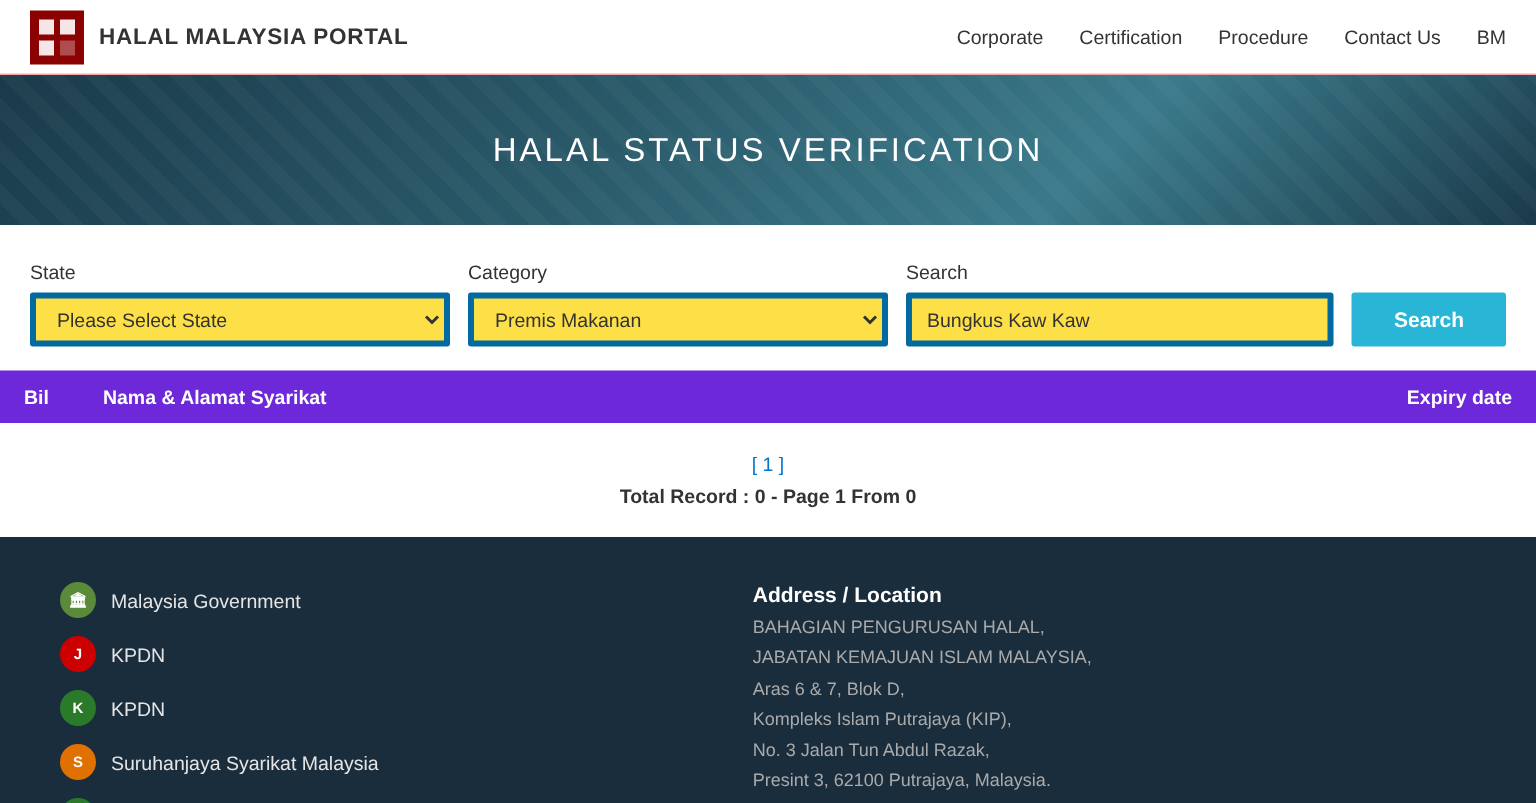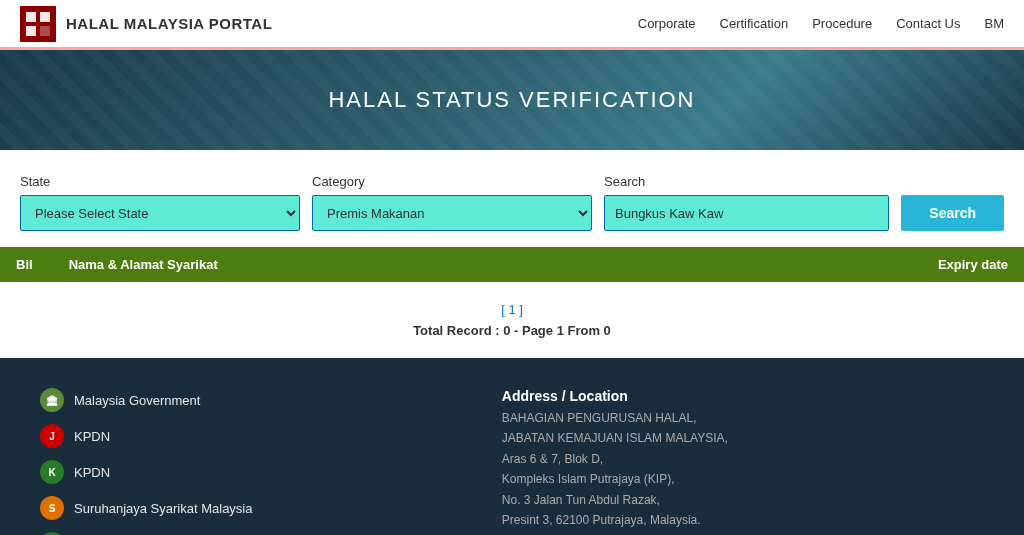--- a/index.html
+++ b/index.html
@@ -6,21 +6,21 @@
     body { font-family: Arial, sans-serif; font-size: 14px; color: #333; background: #fff; }
 
     
     .header {
       display: flex;
       align-items: center;
       justify-content: space-between;
       padding: 0 20px;
       height: 50px;
       background: #fff;
-      border-bottom: 3px solid #fca5a5;
+      border-bottom: 1px solid #fca5a5;
     }
     .header-logo {
       display: flex;
       align-items: center;
       gap: 10px;
     }
     .logo-icon {
       width: 36px;
       height: 36px;
       background: #8B0000;
@@ -97,25 +97,25 @@
       font-size: 13px;
       color: #333;
       font-weight: normal;
     }
     .form-group.state { flex: 0 0 280px; }
     .form-group.category { flex: 0 0 280px; }
     .form-group.search-field { flex: 1; }
     .form-group select, .form-group input {
       height: 36px;
       padding: 0 10px;
-      border: 1px solid #0369a1;
+      border: 4px solid #0369a1;
       border-radius: 2px;
       font-size: 13px;
       color: #333;
-      background: #5eead4;
+      background: #fde047;
       outline: none;
     }
     .form-group select { cursor: pointer; }
     .search-btn {
       height: 36px;
       padding: 0 28px;
       background: #29b6d6;
       color: #fff;
       border: none;
       border-radius: 2px;
@@ -124,21 +124,21 @@
       cursor: pointer;
       white-space: nowrap;
       flex-shrink: 0;
     }
 
     
     .results-header {
       display: flex;
       align-items: center;
       justify-content: space-between;
-      background: #4d7c0f;
+      background: #6d28d9;
       padding: 10px 16px;
       margin: 0 0 0 0;
     }
     .results-header .col-name {
       color: #fff;
       font-weight: bold;
       font-size: 13px;
     }
     .results-header .col-expiry {
       color: #fff;

